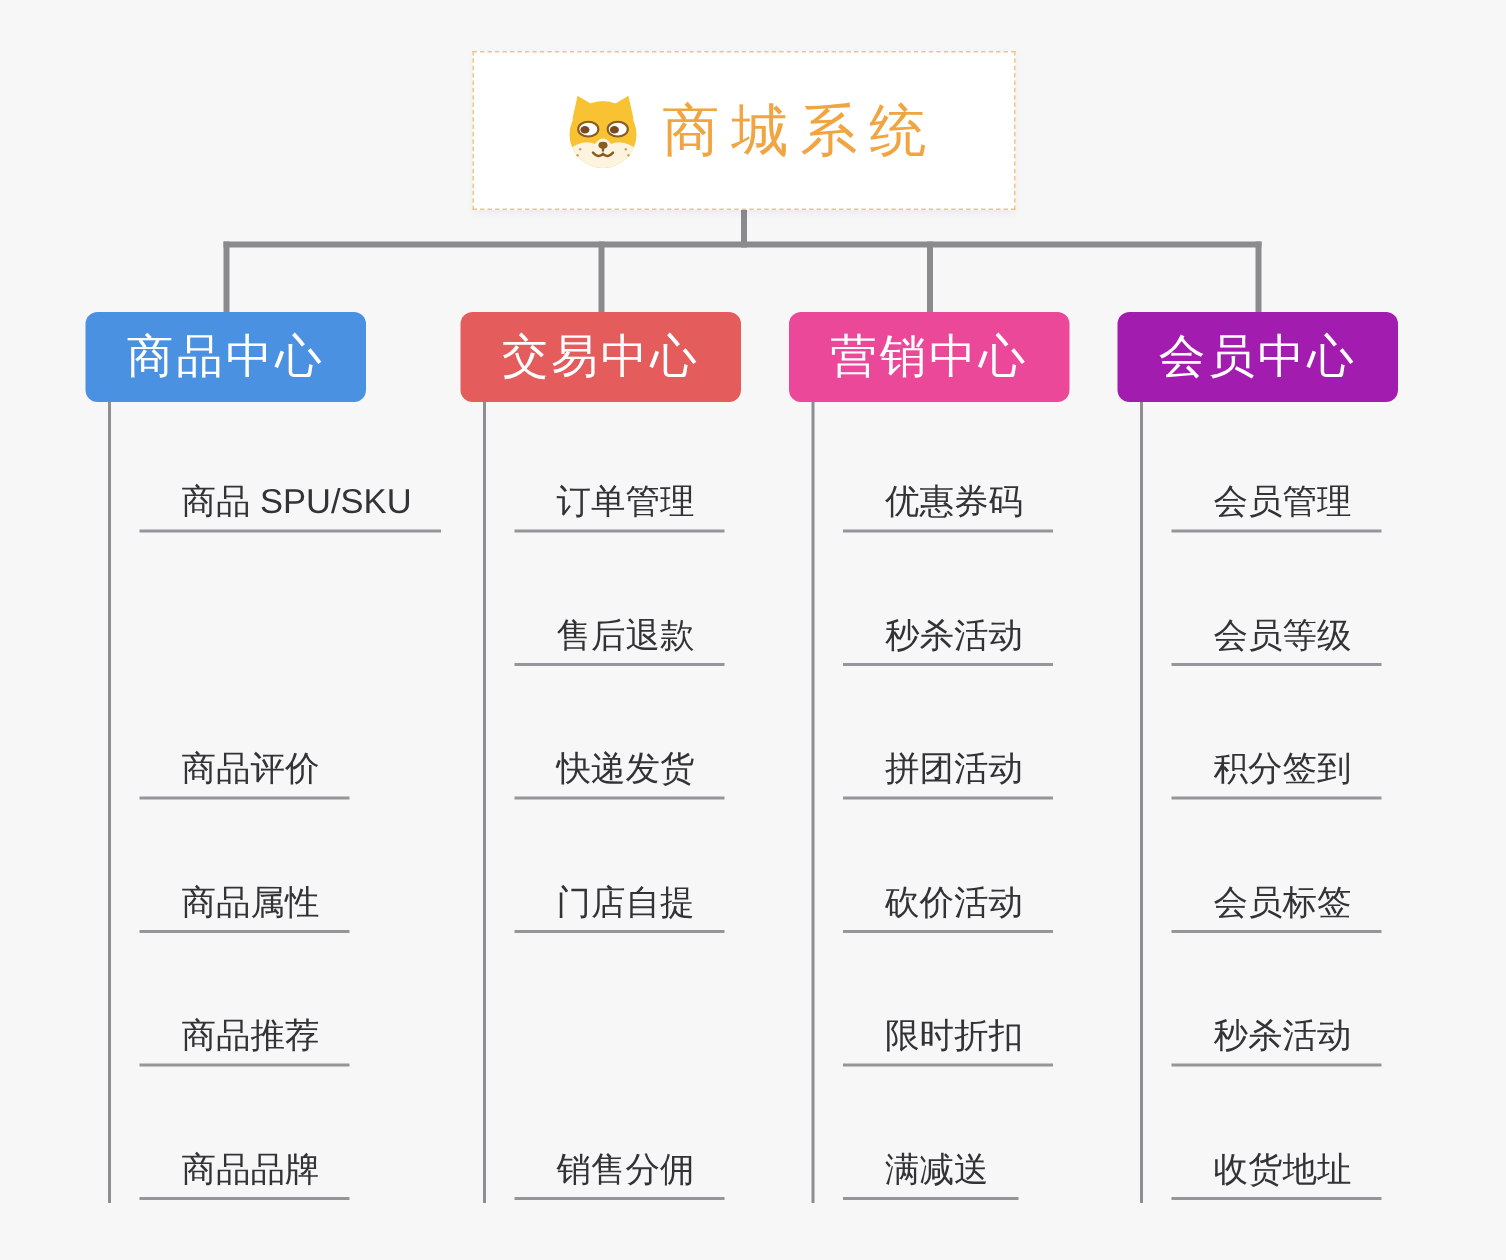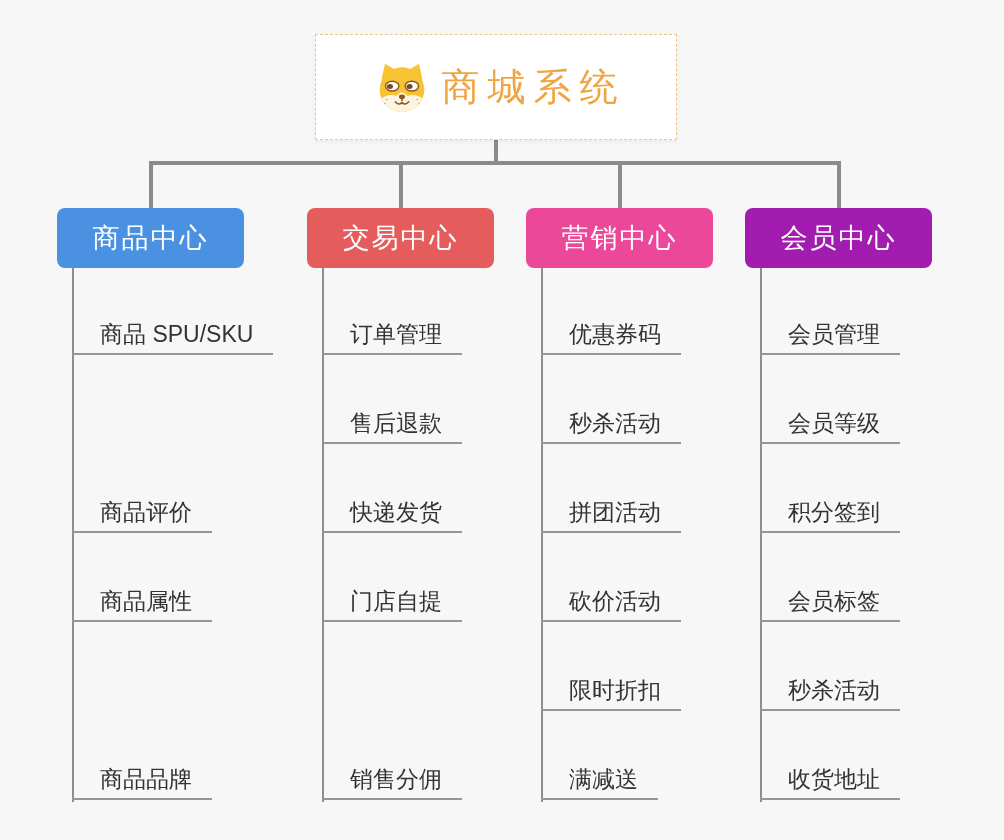--- a/index.html
+++ b/index.html
@@ -33,36 +33,36 @@
   }
   .root-title{
     font-size:38px;font-weight:500;letter-spacing:8px;margin-right:-8px;
     white-space:nowrap;
   }
   .dog-icon{width:54px;height:50px;flex:0 0 auto;}
 
   
   .branch-header{
     position:absolute;top:208px;width:187px;height:60px;border-radius:8px;
-    color:#ffffff;font-size:27px;font-weight:500;letter-spacing:2px;
+    color:#ffffff;font-size:31px;font-weight:500;letter-spacing:2px;
     display:flex;align-items:center;justify-content:center;
     box-sizing:border-box;cursor:pointer;white-space:nowrap;
   }
   .branch-header.c1{left:57px}
   .branch-header.c2{left:307px}
   .branch-header.c3{left:526px}
   .branch-header.c4{left:745px}
 
   
   .sub-item{
     position:absolute;
     padding:0 20px 6px 28px;
     border-bottom:2px solid #96969a;
     font-size:23px;line-height:26px;color:#333336;
-    white-space:nowrap;cursor:pointer;
+    white-space:nowrap;cursor:pointer;margin-left:21px;
   }
   .sub-item.c1{left:72px}
   .sub-item.c2{left:322px}
   .sub-item.c3{left:541px}
   .sub-item.c4{left:760px}
   .r1{top:321px}.r2{top:410px}.r3{top:499px}.r4{top:588px}.r5{top:677px}.r6{top:766px}
 </style>
 </head>
 <body>
 
@@ -103,20 +103,21 @@
   </div>
 
   <div class="branch-header c1" style="background: rgb(75, 145, 226);">商品中心</div>
   <div class="branch-header c2" style="background: rgb(229, 92, 92);">交易中心</div>
   <div class="branch-header c3" style="background: #ec4899;">营销中心</div>
   <div class="branch-header c4" style="background: #a21caf;">会员中心</div>
 
   <div class="sub-item c1 r1">商品 SPU/SKU</div>
   <div class="sub-item c1 r3">商品评价</div>
   <div class="sub-item c1 r4">商品属性</div>
+  <div class="sub-item c1 r5">商品推荐</div>
   <div class="sub-item c1 r6">商品品牌</div>
 
   <div class="sub-item c2 r1">订单管理</div>
   <div class="sub-item c2 r2">售后退款</div>
   <div class="sub-item c2 r3">快递发货</div>
   <div class="sub-item c2 r4">门店自提</div>
   <div class="sub-item c2 r6">销售分佣</div>
 
   <div class="sub-item c3 r1">优惠券码</div>
   <div class="sub-item c3 r2">秒杀活动</div>

